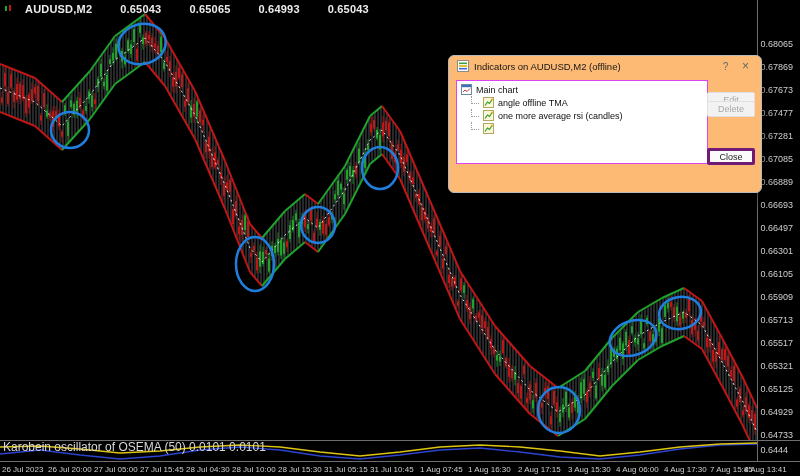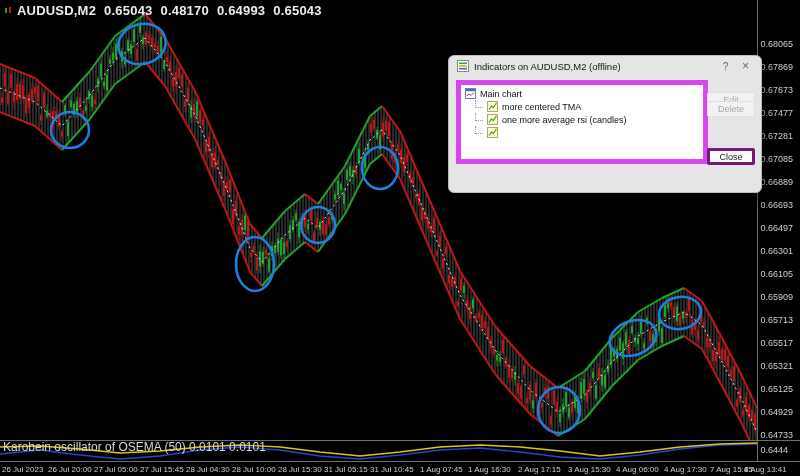--- a/index.html
+++ b/index.html
@@ -1,33 +1,33 @@
 <!DOCTYPE html>
 <html><head>
 <meta charset="utf-8">
 <style>
   *{margin:0;padding:0;box-sizing:border-box}
   html,body{width:800px;height:476px;overflow:hidden;background:#000;font-family:"Liberation Sans",sans-serif}
   .screen{position:relative;width:800px;height:476px;background:#000}
   #chart-svg{position:absolute;left:0;top:0}
-  .symbol-info{position:absolute;left:4px;top:3px;display:flex;align-items:center;gap:4px;
-    color:#ececec;font-size:13px;font-weight:bold;letter-spacing:.2px}
-  .symbol-info .num{margin-left:4px;font-weight:bold}
+  .symbol-info{position:absolute;left:4px;top:3px;display:flex;align-items:center;gap:12px;
+    color:#ececec;font-size:11px;font-weight:bold;letter-spacing:.2px}
+  .symbol-info .num{margin-left:16px;font-weight:bold}
   .osc-label{position:absolute;left:3px;top:440px;color:#d8d8d8;font-size:12px}
   
-  .dialog{position:absolute;left:448px;top:55px;width:314px;height:138px;background:#e5e5e5;
+  .dialog{position:absolute;left:448px;top:55px;width:314px;height:138px;background:#fdba74;
     border:1px solid #b9b9b9;border-radius:6px;box-shadow:0 5px 16px rgba(0,0,0,.65);
     font-size:9px;color:#1c1c1c}
   .dialog-title{height:20px;display:flex;align-items:center;gap:5px;padding:0 8px}
   .dialog-title .t{flex:1;font-size:9.5px;color:#151515;white-space:nowrap;overflow:hidden}
   .btn-help,.btn-x{width:15px;height:15px;line-height:15px;text-align:center;color:#666;
     font-size:10px;cursor:default;border-radius:3px}
   .btn-x{font-size:12px}
   .listbox{position:absolute;left:7px;top:24px;width:252px;height:84px;background:#fff;
-    border:5px solid #d946ef;padding:2px 0;overflow:hidden}
+    border:1px solid #d946ef;padding:2px 0;overflow:hidden}
   .tree-item{display:flex;align-items:center;gap:4px;height:13px;padding-left:4px;color:#101010;white-space:nowrap}
   .tree-item.child{padding-left:14px}
   .connector{display:inline-block;width:8px;height:8px;margin-bottom:6px;
     border-left:1px dotted #9a9a9a;border-bottom:1px dotted #9a9a9a}
   .tree-icon{display:inline-flex;width:11px;height:11px}
   .side-btn{position:absolute;right:6px;width:48px;height:16px;font-size:9px;
     font-family:"Liberation Sans",sans-serif;border:1px solid #e0e0e0;background:#f2f2f2;
     color:#a8a8a8;border-radius:2px}
   #btn-edit{top:36px}
   #btn-delete{top:45px}
@@ -927,21 +927,21 @@
 
   <div class="symbol-info">
     <span class="sym-icon">
       <svg width="9" height="9" viewBox="0 0 9 9">
           <rect x="1" y="2" width="2" height="5" fill="#1fa32b"></rect>
           <rect x="5" y="1" width="2" height="6" fill="#c01616"></rect>
         </svg>
     </span>
     <span>AUDUSD,M2</span>
     <span class="num">0.65043</span>
-    <span class="num">0.48170</span>
+    <span class="num">0.65065</span>
     <span class="num">0.64993</span>
     <span class="num">0.65043</span>
   </div>
 
   <div class="osc-label">Karobein oscillator of OSEMA (50) 0.0101 0.0101</div>
 
   <div class="dialog">
     <div class="dialog-title">
       <span style="display:inline-flex">
         <svg width="12" height="12" viewBox="0 0 12 12">
@@ -968,21 +968,21 @@
         </div>
         <div class="tree-item child">
           <span class="connector"></span>
           <span class="tree-icon">
             <svg width="11" height="11" viewBox="0 0 11 11">
               <rect x="0.5" y="0.5" width="10" height="10" fill="#fdf6d8" stroke="#b0a860"></rect>
               <polyline points="2,8.5 4.5,5 6.5,6.5 9,2.5" fill="none" stroke="#2d9e2d" stroke-width="1.2"></polyline>
               <circle cx="9" cy="2.5" r="1" fill="#e0b000"></circle>
             </svg>
           </span>
-          <span>more centered TMA</span>
+          <span>angle offline TMA</span>
         </div>
         <div class="tree-item child">
           <span class="connector"></span>
           <span class="tree-icon">
             <svg width="11" height="11" viewBox="0 0 11 11">
               <rect x="0.5" y="0.5" width="10" height="10" fill="#fdf6d8" stroke="#b0a860"></rect>
               <polyline points="2,8.5 4.5,5 6.5,6.5 9,2.5" fill="none" stroke="#2d9e2d" stroke-width="1.2"></polyline>
               <circle cx="9" cy="2.5" r="1" fill="#e0b000"></circle>
             </svg>
           </span>

